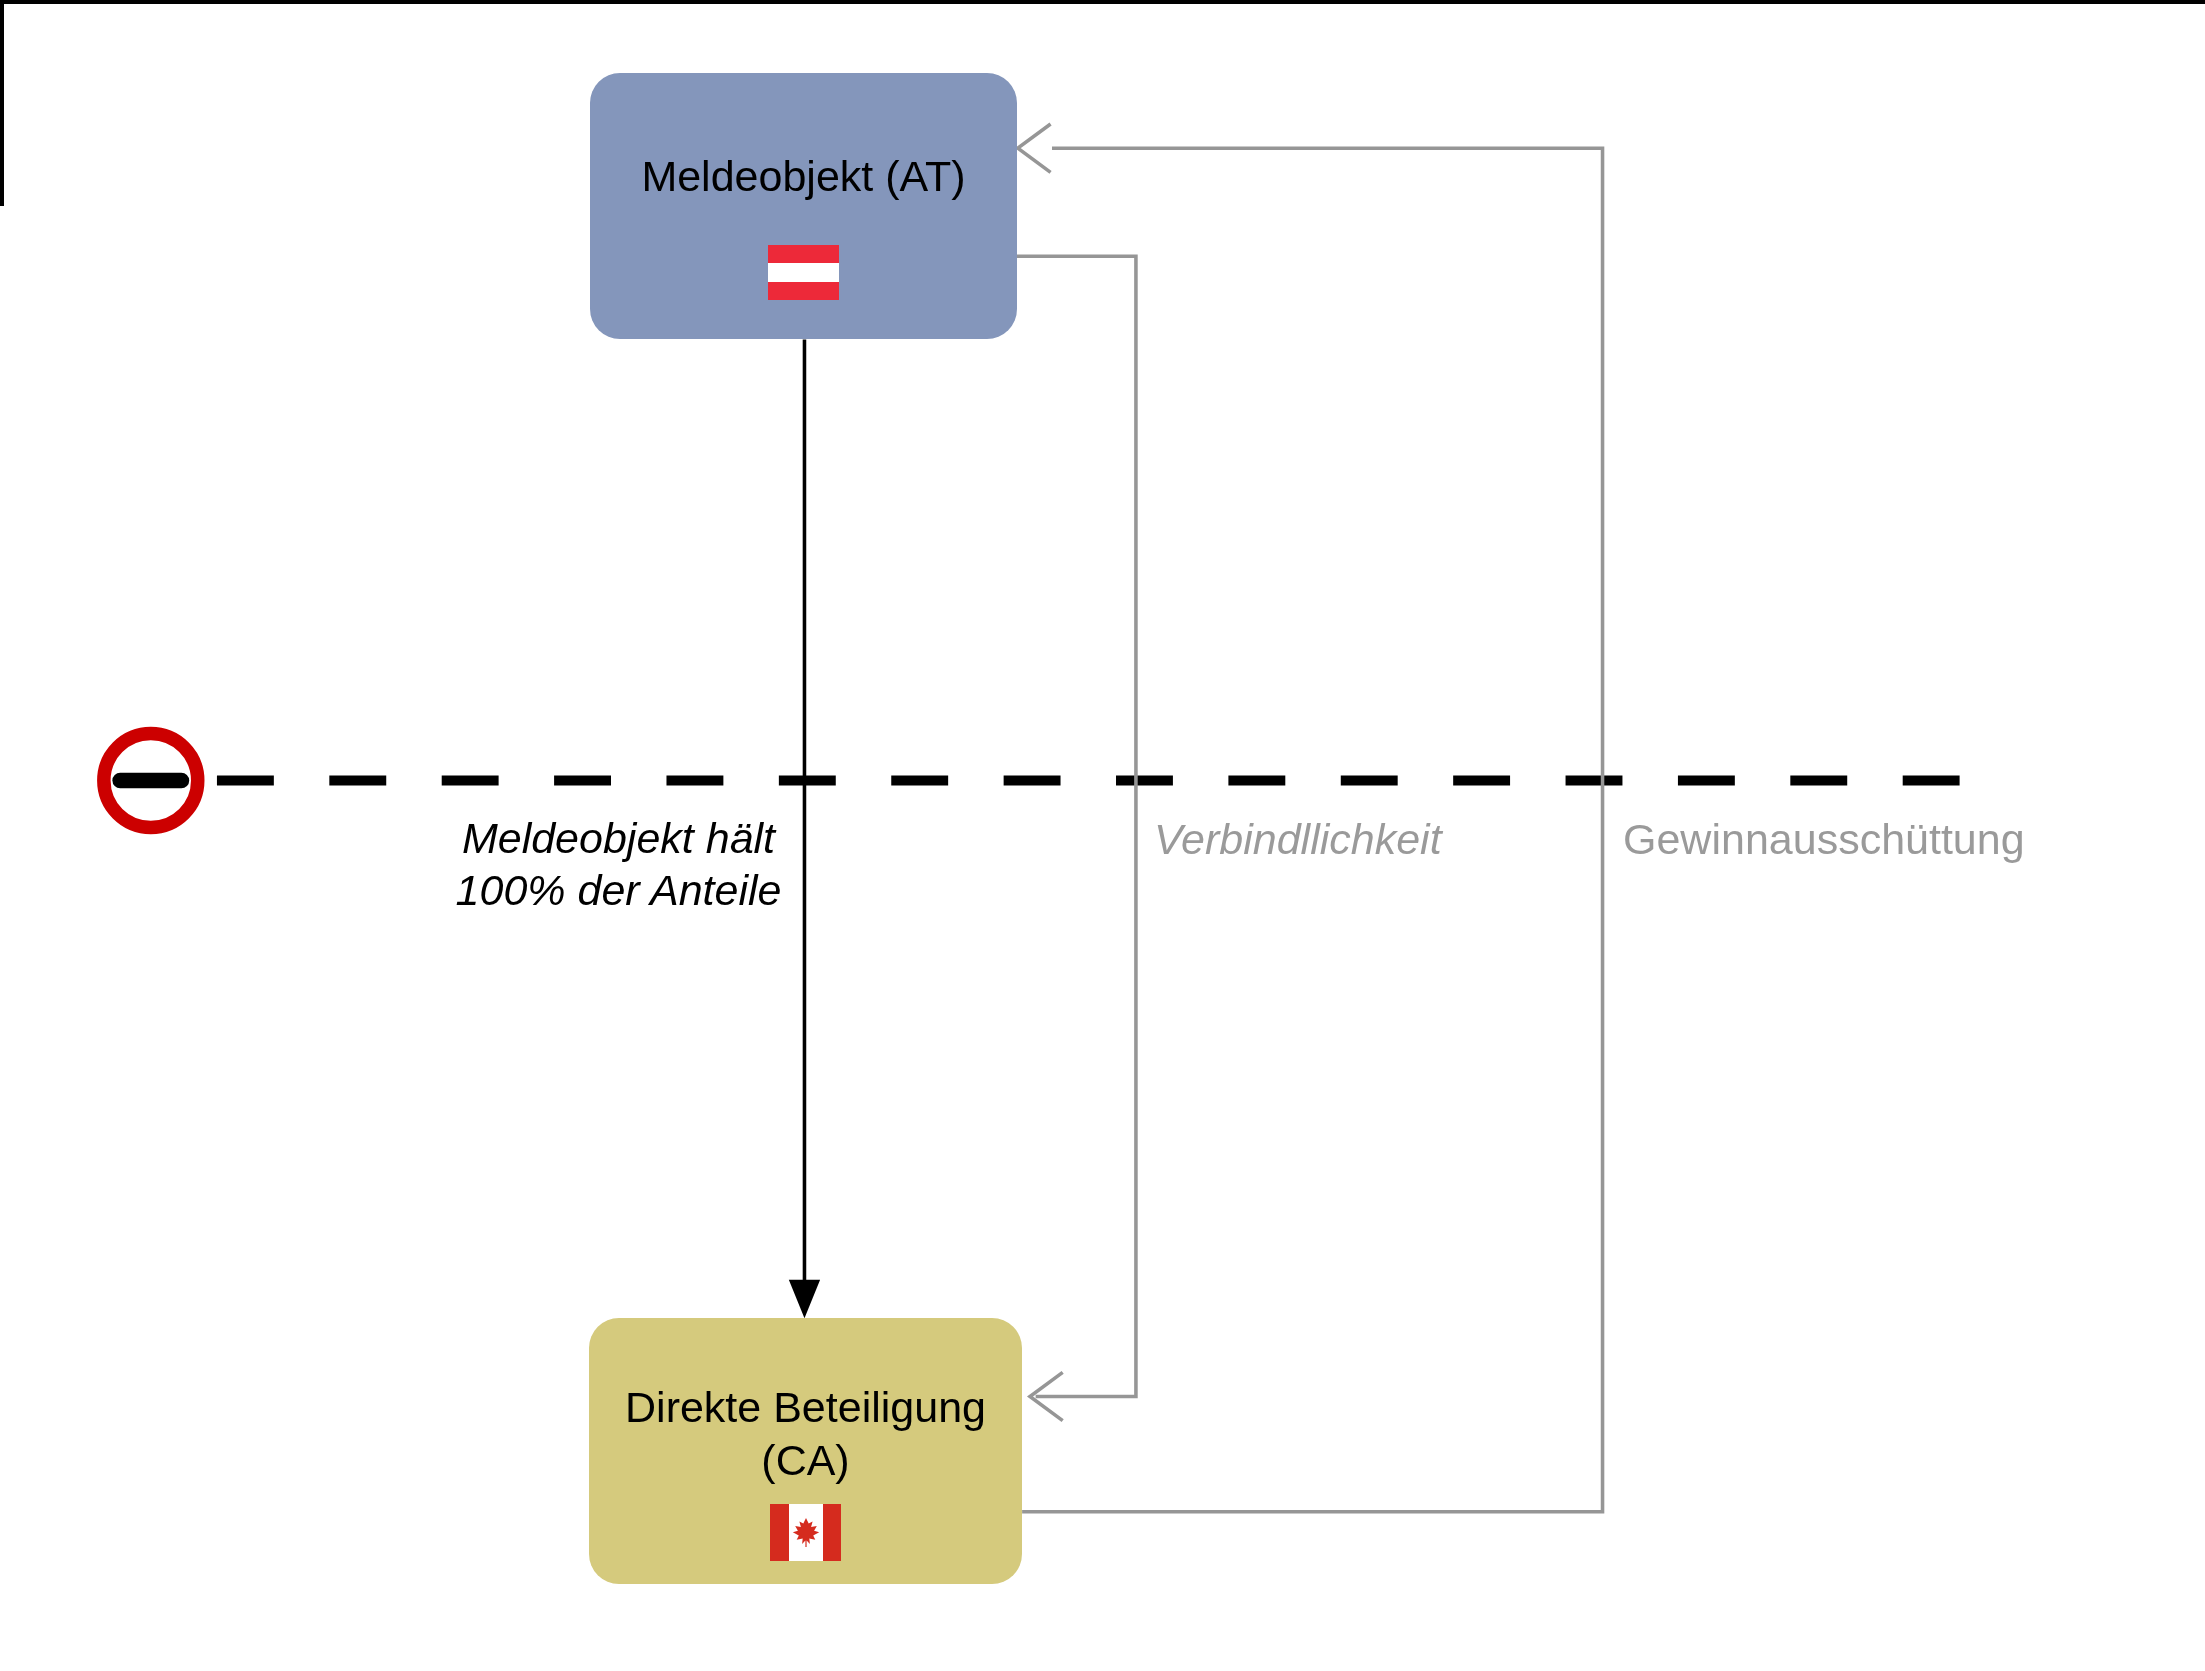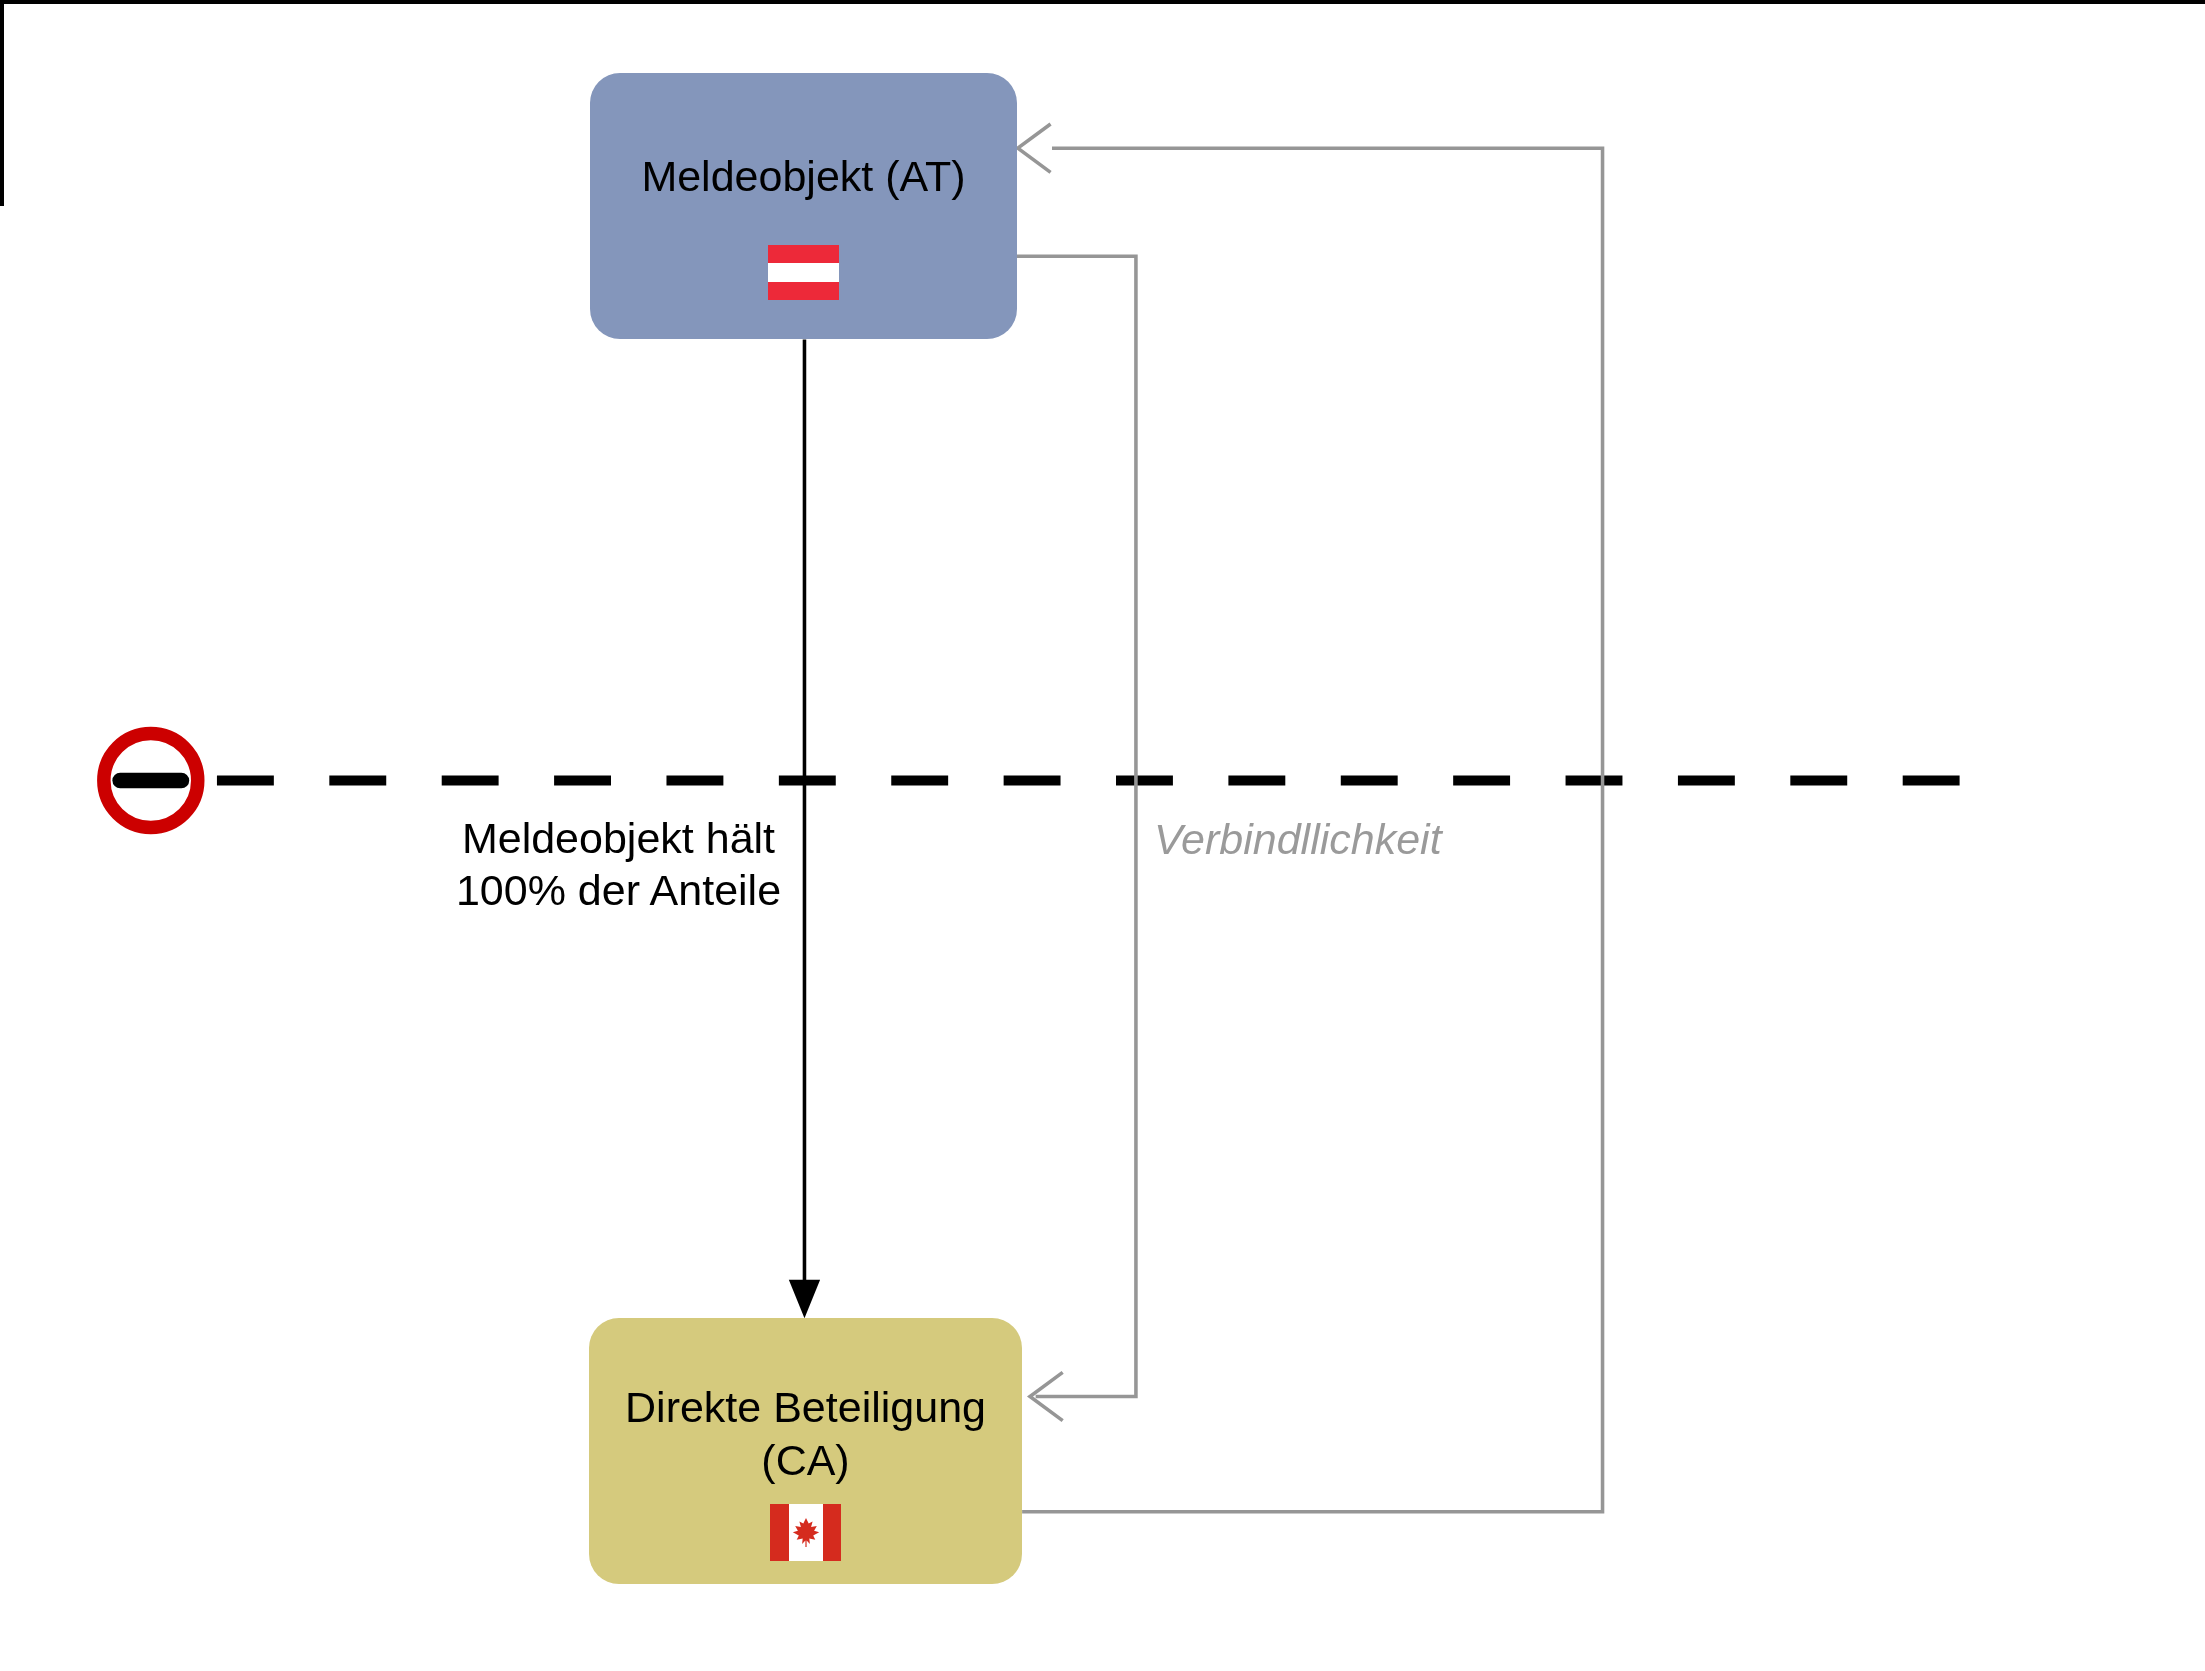--- a/index.html
+++ b/index.html
@@ -66,20 +66,21 @@
   .flag-ca .leaf-wrap { flex: 1; height: 100%; display: flex; align-items: center; justify-content: center; }
   .flag-ca svg { width: 30px; height: 41px; }
   .flag-ca path { fill: var(--canada-flag-red, #D52B1E); }
 
   
   .edge-label { position: absolute; font-size: 43px; white-space: nowrap; }
   .label-ownership {
     left: 398px; top: 812px; width: 441px;
     text-align: center; line-height: 52px;
     color: var(--text-black, #000);
+    font-style: italic;
   }
   .label-liability { left: 1154px; top: 815px; color: var(--edge-label-gray, #9A9A9A); font-style: italic; }
   .label-profit    { left: 1623px; top: 815px; color: var(--edge-label-gray, #9A9A9A); }
 </style>
 </head>
 <body>
 
 <div class="canvas">
 
   <div class="frame-top"></div>
@@ -129,15 +130,16 @@
   <div class="node node-parent">
     <div class="node-label">Meldeobjekt (AT)</div>
     <div class="flag-at"></div>
   </div>
 
   <div class="edge-label label-ownership">
     <div>Meldeobjekt hält</div>
     <div>100% der Anteile</div>
   </div>
   <div class="edge-label label-liability">Verbindllichkeit</div>
+  <div class="edge-label label-profit">Gewinnausschüttung</div>
 
 </div>
 
 
 </body></html>

